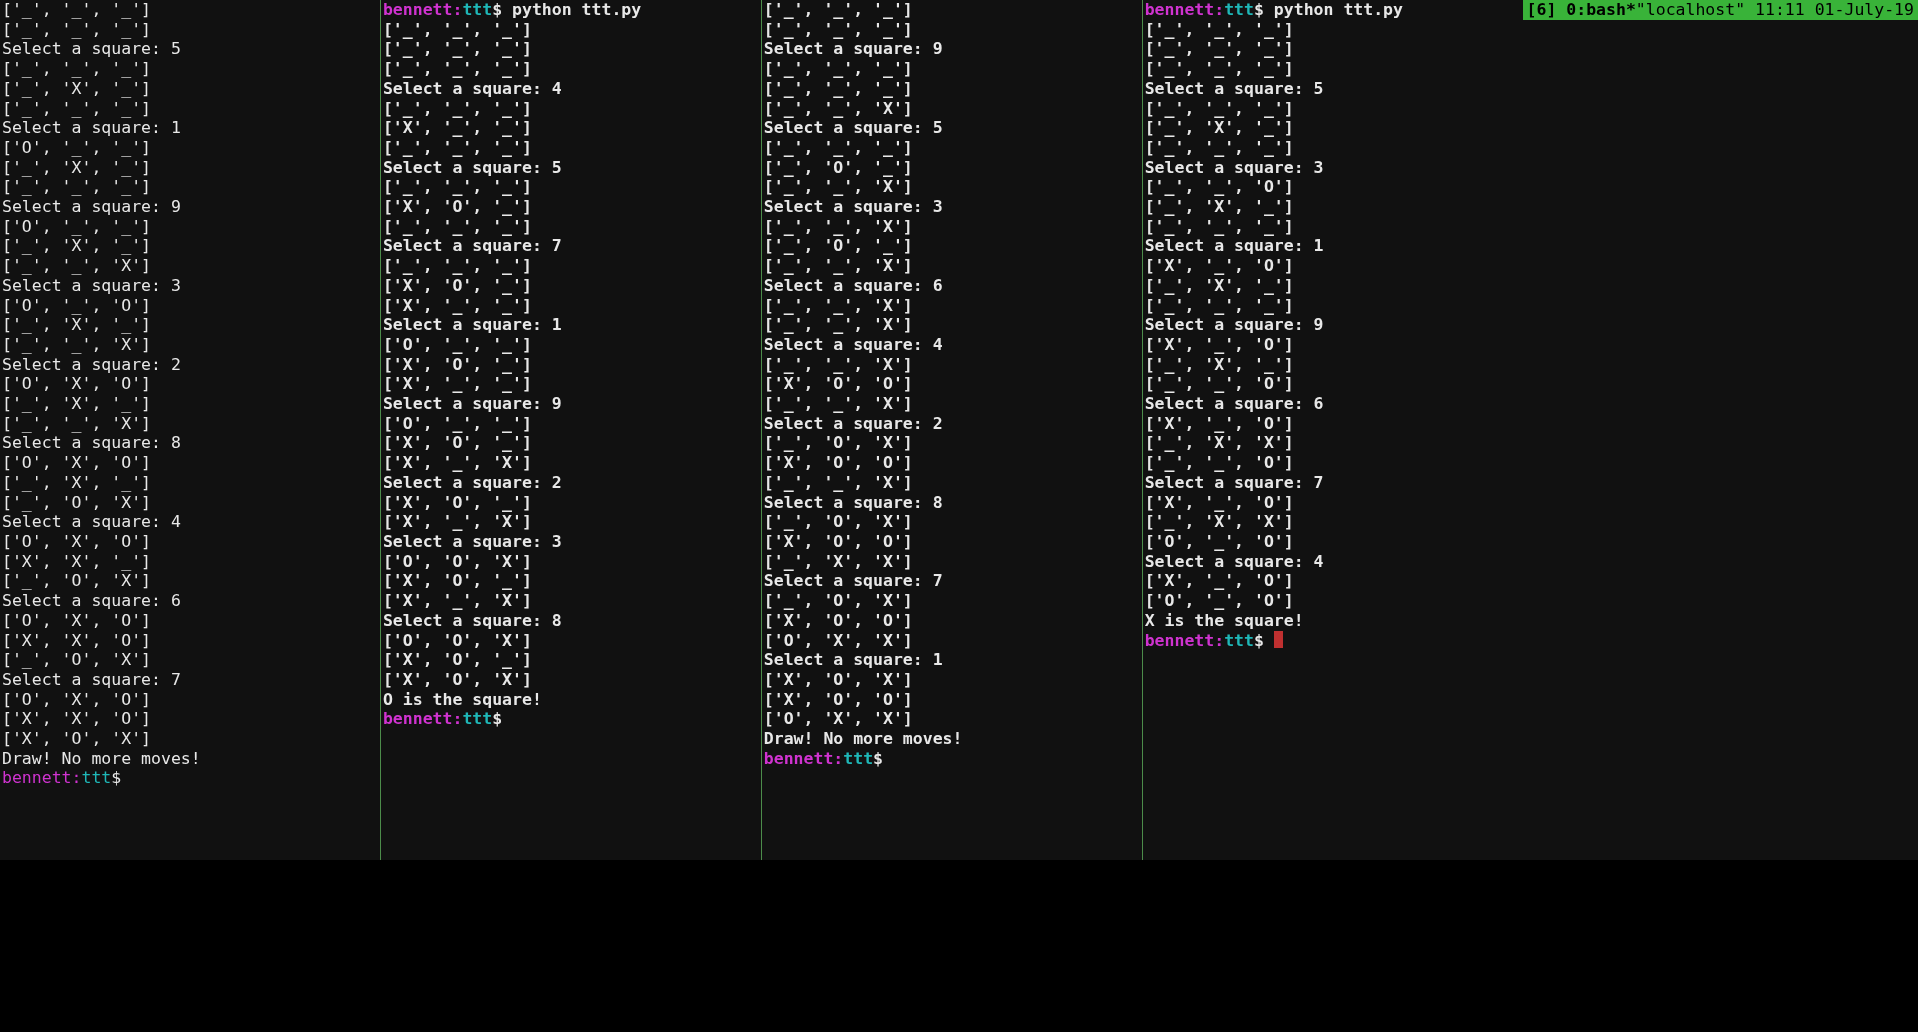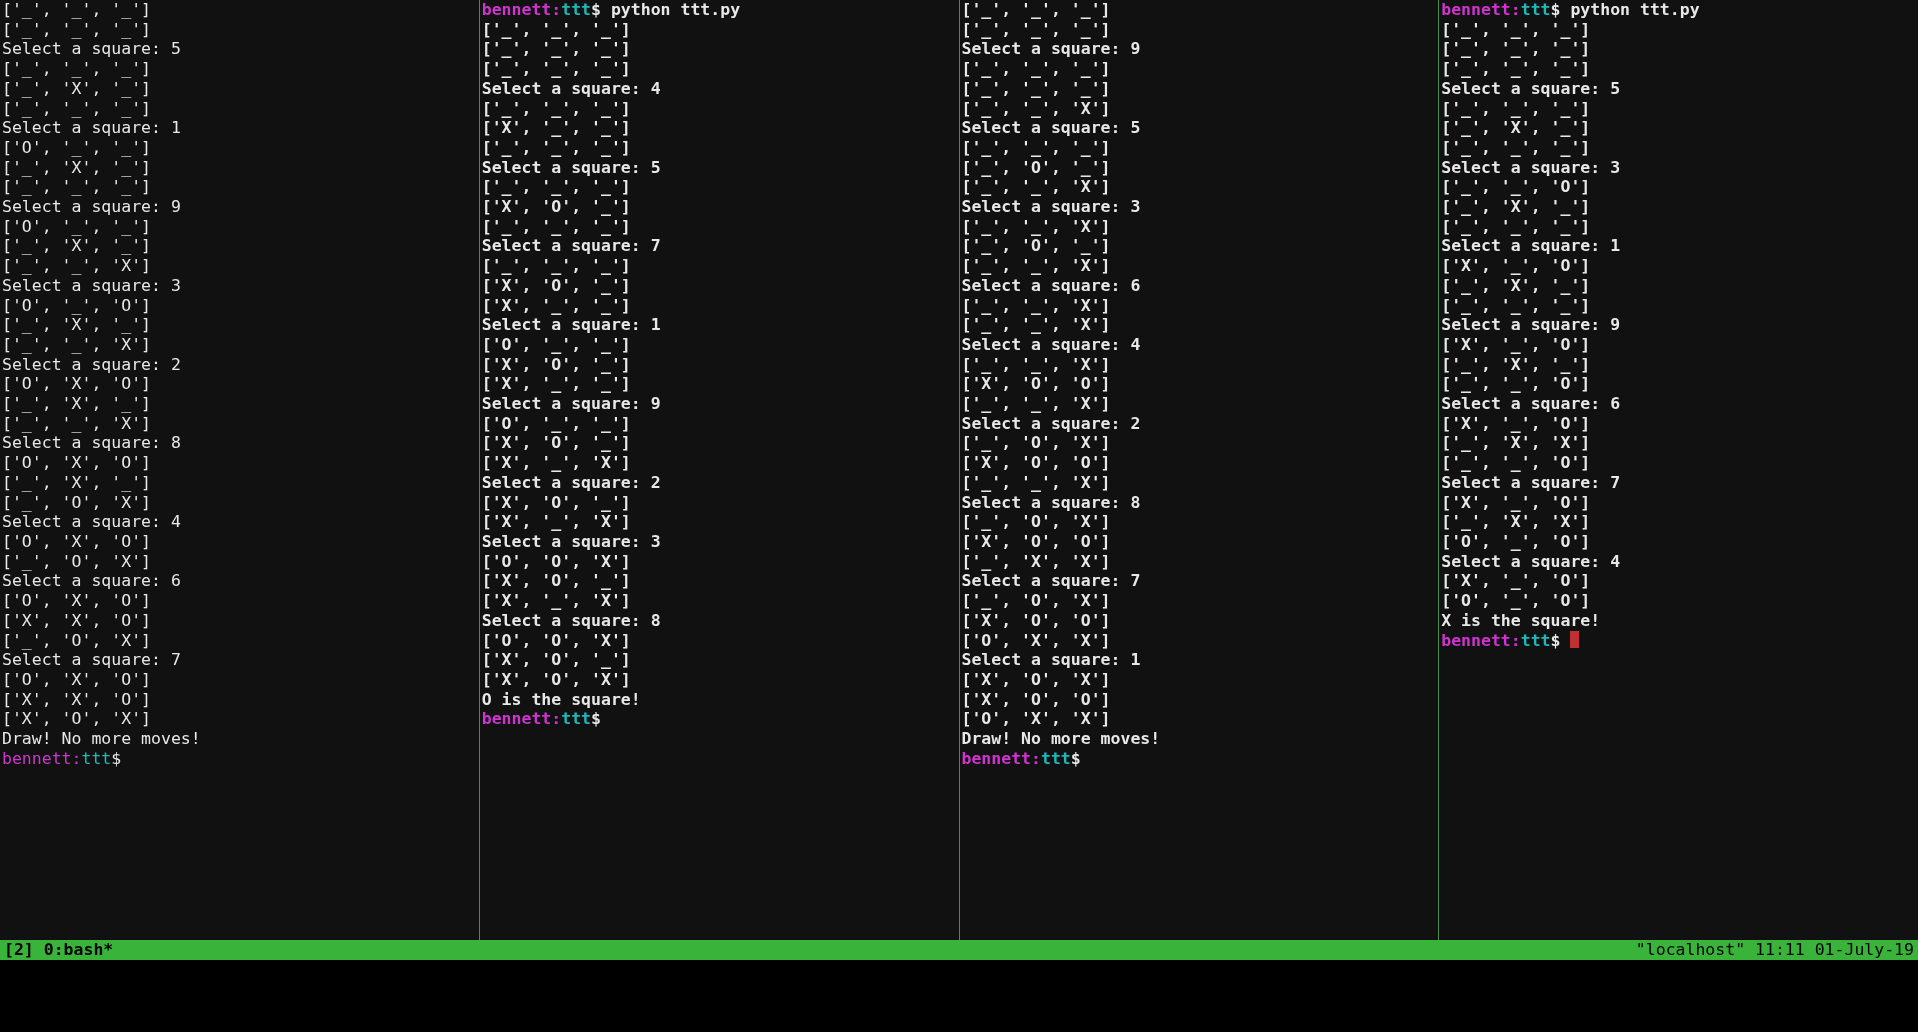--- a/index.html
+++ b/index.html
@@ -1,17 +1,17 @@
 <!DOCTYPE html>
 <html><head>
 <meta charset="utf-8">
 <style>
   * { margin:0; padding:0; box-sizing:border-box; }
   html,body { width:1918px; height:1032px; background:#000; overflow:hidden; font-family: "Menlo","Consolas","DejaVu Sans Mono",monospace; font-size:16.5px; line-height:19.7px; color:#e8e8e8; }
-  .screen { width:1918px; height:960px; display:flex; flex-direction:column; background:#111; }
+  .screen { width:1918px; height:860px; display:flex; flex-direction:row; background:#111; }
   .panes { flex:1; display:flex; position:relative; background:#111; }
   .pane { flex:1; position:relative; overflow:hidden; background:#111; padding:0 2px; }
   .pane + .pane { border-left:1px solid #4c8c4a;font-weight:bold; }
   .line { white-space:pre; }
   .user { color:#d033d0; }
   .host { color:#1fb8b8; }
   .dollar { color:#e8e8e8; }
   .cursor { display:inline-block; width:9px; height:17px; background:#c03030; vertical-align:-2px; }
   .statusbar { height:20px; background:#39b339; color:#000; display:flex; justify-content:space-between; padding:0 4px; font-size:16.5px; line-height:20px; }
   .bold { font-weight:bold; }
@@ -44,20 +44,21 @@
         <div class="line">Select a square: 2</div>
         <div class="line">['O', 'X', 'O']</div>
         <div class="line">['_', 'X', '_']</div>
         <div class="line">['_', '_', 'X']</div>
         <div class="line">Select a square: 8</div>
         <div class="line">['O', 'X', 'O']</div>
         <div class="line">['_', 'X', '_']</div>
         <div class="line">['_', 'O', 'X']</div>
         <div class="line">Select a square: 4</div>
         <div class="line">['O', 'X', 'O']</div>
+        <div class="line">['X', 'X', '_']</div>
         <div class="line">['_', 'O', 'X']</div>
         <div class="line">Select a square: 6</div>
         <div class="line">['O', 'X', 'O']</div>
         <div class="line">['X', 'X', 'O']</div>
         <div class="line">['_', 'O', 'X']</div>
         <div class="line">Select a square: 7</div>
         <div class="line">['O', 'X', 'O']</div>
         <div class="line">['X', 'X', 'O']</div>
         <div class="line">['X', 'O', 'X']</div>
         <div class="line">Draw! No more moves!</div>
@@ -173,19 +174,19 @@
         <div class="line">['_', 'X', 'X']</div>
         <div class="line">['O', '_', 'O']</div>
         <div class="line">Select a square: 4</div>
         <div class="line">['X', '_', 'O']</div>
         <div class="line">['O', '_', 'O']</div>
         <div class="line">X is the square!</div>
         <div class="line"><span class="line"><span class="user">bennett</span><span class="user">:</span><span class="host">ttt</span><span class="dollar">$ </span><span class="cursor"></span></span></div>
       </div>
   </div>
   <div class="statusbar">
-    <span class="bold">[2] 0:bash*</span>
+    <span class="bold">[6] 0:bash*</span>
     <span>
       <span>"localhost"</span>
       <span>11:11 01-July-19</span>
     </span>
   </div>
 </div>
 
 </body></html>

